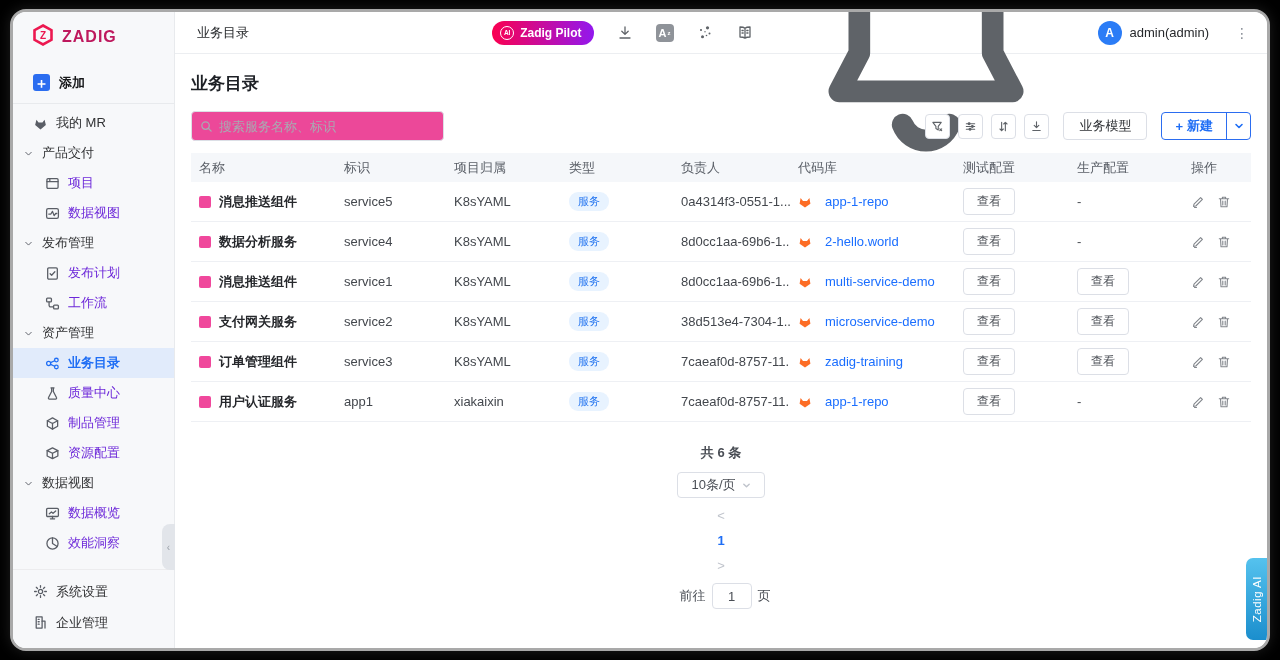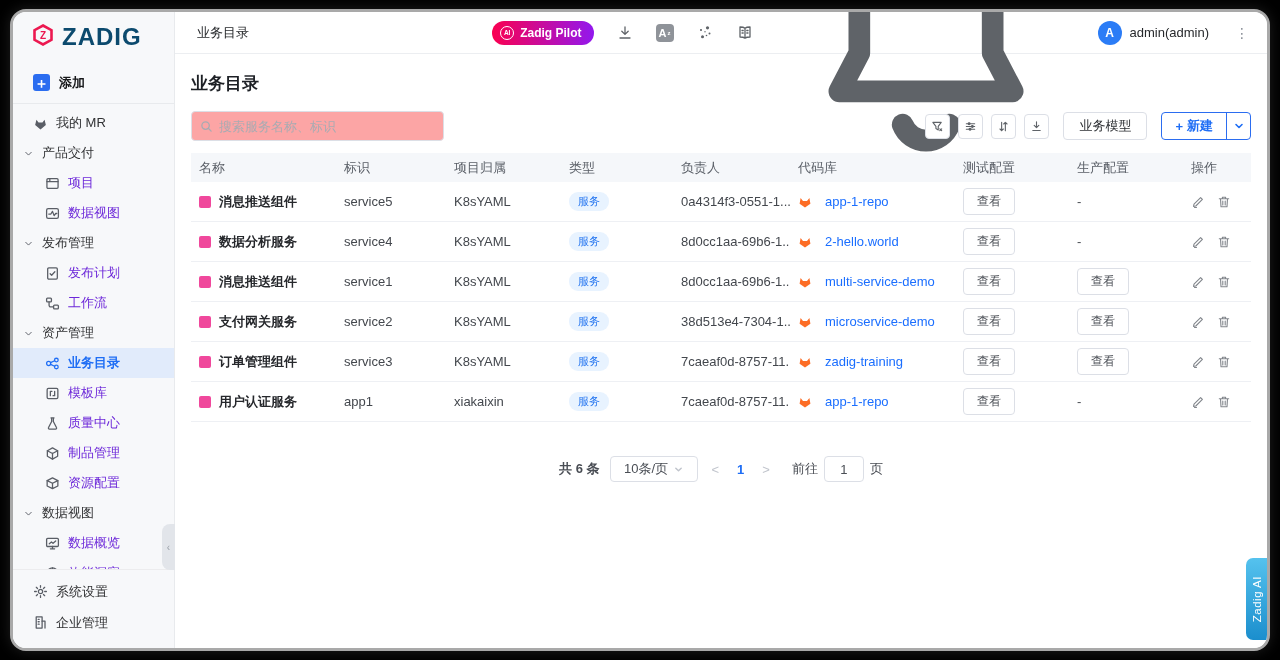--- a/index.html
+++ b/index.html
@@ -5,21 +5,21 @@
   * { margin:0; padding:0; box-sizing:border-box; }
   html,body { width:1280px; height:660px; background:#000; font-family:"Liberation Sans","DejaVu Sans",sans-serif; }
   .stage { position:relative; width:1280px; height:660px; background:#000; overflow:hidden; }
   .window { position:absolute; left:10px; top:9px; width:1260px; height:642px; background:#fff;
             border:3px solid #a9a9a9; border-radius:16px; overflow:hidden; display:flex;
             box-shadow:0 0 14px rgba(255,255,255,0.12); }
 
   
   .sidebar { width:162px; background:#f7f8fa; border-right:1px solid #e8eaed; display:flex; flex-direction:column; position:relative; }
   .logo-row { height:50px; display:flex; align-items:center; padding-left:18px; gap:7px; }
-  .logo-text { font-size:24px; font-weight:bold; color:#0c4a6e; letter-spacing:1px;text-align:right; }
+  .logo-text { font-size:16px; font-weight:bold; color:#be185d; letter-spacing:1px;text-align:right; }
   .add-row { height:42px; display:flex; align-items:center; gap:9px; padding-left:20px; border-bottom:1px solid #e8eaed; cursor:pointer; }
   .add-icon { width:17px; height:17px; background:#2b6df0; border-radius:3px; color:#fff; display:flex; align-items:center; justify-content:center; font-size:14px; font-weight:bold; line-height:1; }
   .add-label { font-size:13px; color:#17181a; font-weight:600; }
   .nav-scroll { flex:1; overflow:hidden; padding-top:4px; }
   .nav-item, .nav-group, .nav-sub { display:flex; align-items:center; gap:8px; height:30px; font-size:13px; color:#303133; cursor:pointer; }
   .nav-item { padding-left:20px; }
   .nav-group { padding-left:10px; color:#303133; }
   .nav-sub { padding-left:32px; color:#6d28d9; }
   .nav-sub.active { background:#e1ebfb; color:#1f6ef5; font-weight:600; }
   .nav-sub.active svg { stroke:#1f6ef5; }
@@ -45,21 +45,21 @@
   .translate-ic sup { font-size:6px; margin-left:1px; }
   .bell-wrap { position:relative; cursor:pointer; }
   .user-wrap { display:flex; align-items:center; gap:8px; cursor:pointer; }
   .avatar { width:24px; height:24px; border-radius:50%; background:#2b7cf6; color:#fff; font-size:12px; font-weight:bold; display:flex; align-items:center; justify-content:center; }
   .user-name { font-size:13px; color:#26282b; }
   .kebab { color:#8a8f98; font-size:14px; cursor:pointer; margin-left:4px; letter-spacing:0; }
 
   .content { flex:1; padding:18px 0 0 16px; position:relative; }
   .page-title { font-size:17px; font-weight:bold; color:#1d2025; margin-bottom:16px; }
   .controls-row { display:flex; align-items:center; width:1060px; margin-bottom:12px; }
-  .search-box { width:253px; height:30px; border:1px solid #dcdfe6; border-radius:4px; display:flex; align-items:center; padding:0 8px; gap:6px; background:#fca5a5; }
+  .search-box { width:253px; height:30px; border:1px solid #dcdfe6; border-radius:4px; display:flex; align-items:center; padding:0 8px; gap:6px; background:#ec4899; }
   .search-box svg { width:13px; height:13px; stroke:#a8abb2; fill:none; stroke-width:1.4; stroke-linecap:round; }
   .search-box input { border:none; outline:none; flex:1; font-size:13px; color:#333; font-family:inherit; background:transparent; }
   .search-box input::placeholder { color:#a8abb2; }
   .controls-right { margin-left:auto; display:flex; align-items:center; gap:8px; }
   .mini-btn { width:25px; height:25px; border:1px solid #dcdfe6; border-radius:4px; background:#fff; display:flex; align-items:center; justify-content:center; cursor:pointer; }
   .mini-btn svg { width:13px; height:13px; stroke:#5f6368; fill:none; stroke-width:1.2; stroke-linecap:round; stroke-linejoin:round; }
   .model-btn { height:28px; padding:0 15px; border:1px solid #dcdfe6; border-radius:4px; background:#fff; font-size:13px; color:#2c2f33; cursor:pointer; margin-left:6px; font-family:inherit; }
   .new-split { display:flex; height:28px; margin-left:6px; border:1px solid #2b6df0; border-radius:4px; overflow:hidden; background:#fff; }
   .new-main { display:flex; align-items:center; gap:4px; padding:0 13px; color:#1f6ef5; font-size:13px; font-weight:600; cursor:pointer; }
   .new-caret { width:24px; display:flex; align-items:center; justify-content:center; border-left:1px solid #2b6df0; cursor:pointer; }
@@ -79,21 +79,21 @@
   .repo-cell { gap:13px; }
   .repo-cell svg { width:14px; height:14px; flex:0 0 auto; }
   .repo-link { color:#1a6eff; cursor:pointer; text-decoration:none; overflow:hidden; text-overflow:ellipsis; }
   .view-btn { border:1px solid #dcdfe6; background:#fff; border-radius:4px; font-size:12px; color:#4a4e55; padding:4px 13px; cursor:pointer; font-family:inherit; }
   .dash { color:#4a4e55; }
   .ops-cell { gap:12px; }
   .op-ic { width:14px; height:14px; cursor:pointer; }
   .op-ic svg { display:block; width:100%; height:100%; stroke:#82868c; fill:none; stroke-width:1.1; stroke-linecap:round; stroke-linejoin:round; }
 
   
-  .pagination { width:1060px; display:flex; align-items:center; justify-content:center; gap:10px; margin-top:34px; font-size:13px; color:#4a4e55; }
+  .pagination { width:1060px; display:flex; align-items:center; justify-content:center; gap:10px; margin-top:22px; font-size:13px; color:#4a4e55;flex-direction:column; }
   .pg-total { font-weight:600; }
   .pg-select { width:88px; height:26px; border:1px solid #dcdfe6; border-radius:4px; display:flex; align-items:center; justify-content:center; gap:6px; color:#4a4e55; cursor:pointer; background:#fff; }
   .pg-select svg { width:9px; height:9px; stroke:#c0c4cc; fill:none; stroke-width:1.6; stroke-linecap:round; stroke-linejoin:round; }
   .pg-arrow { color:#c0c4cc; font-size:13px; padding:0 4px; cursor:pointer; }
   .pg-cur { color:#1f6ef5; font-weight:bold; padding:0 4px; cursor:pointer; }
   .pg-goto { display:flex; align-items:center; gap:6px; margin-left:8px; }
   .pg-goto input { width:40px; height:26px; border:1px solid #dcdfe6; border-radius:4px; text-align:center; font-size:13px; color:#4a4e55; outline:none; font-family:inherit; }
 
   
   .ai-tab { position:absolute; right:0; top:546px; width:21px; height:82px; border-radius:7px 0 0 7px;
@@ -198,29 +198,20 @@
         <div class="nav-sub active">
           <span class="nico">
               <svg viewBox="0 0 14 14">
                 <circle cx="3.4" cy="7" r="1.9"></circle>
                 <circle cx="10.6" cy="3.8" r="1.7"></circle>
                 <circle cx="10.6" cy="10.2" r="1.7"></circle>
                 <path d="M5.2 6.2 9 4.4M5.2 7.8 9 9.6"></path>
               </svg>
             </span>
           <span>业务目录</span>
-        </div>
-        <div class="nav-sub">
-          <span class="nico">
-              <svg viewBox="0 0 14 14">
-                <rect x="2" y="2.2" width="10" height="9.6" rx="1.2"></rect>
-                <path d="M5 5v4M9 5v4M5 5h1.5M7.5 9H9"></path>
-              </svg>
-            </span>
-          <span>模板库</span>
         </div>
         <div class="nav-sub">
           <span class="nico">
               <svg viewBox="0 0 14 14">
                 <path d="M5.6 1.8h2.8M6.2 1.8v3.4L3.3 10.8A1 1 0 0 0 4.2 12.3h5.6a1 1 0 0 0 .9-1.5L7.8 5.2V1.8"></path>
               </svg>
             </span>
           <span>质量中心</span>
         </div>
         <div class="nav-sub">

